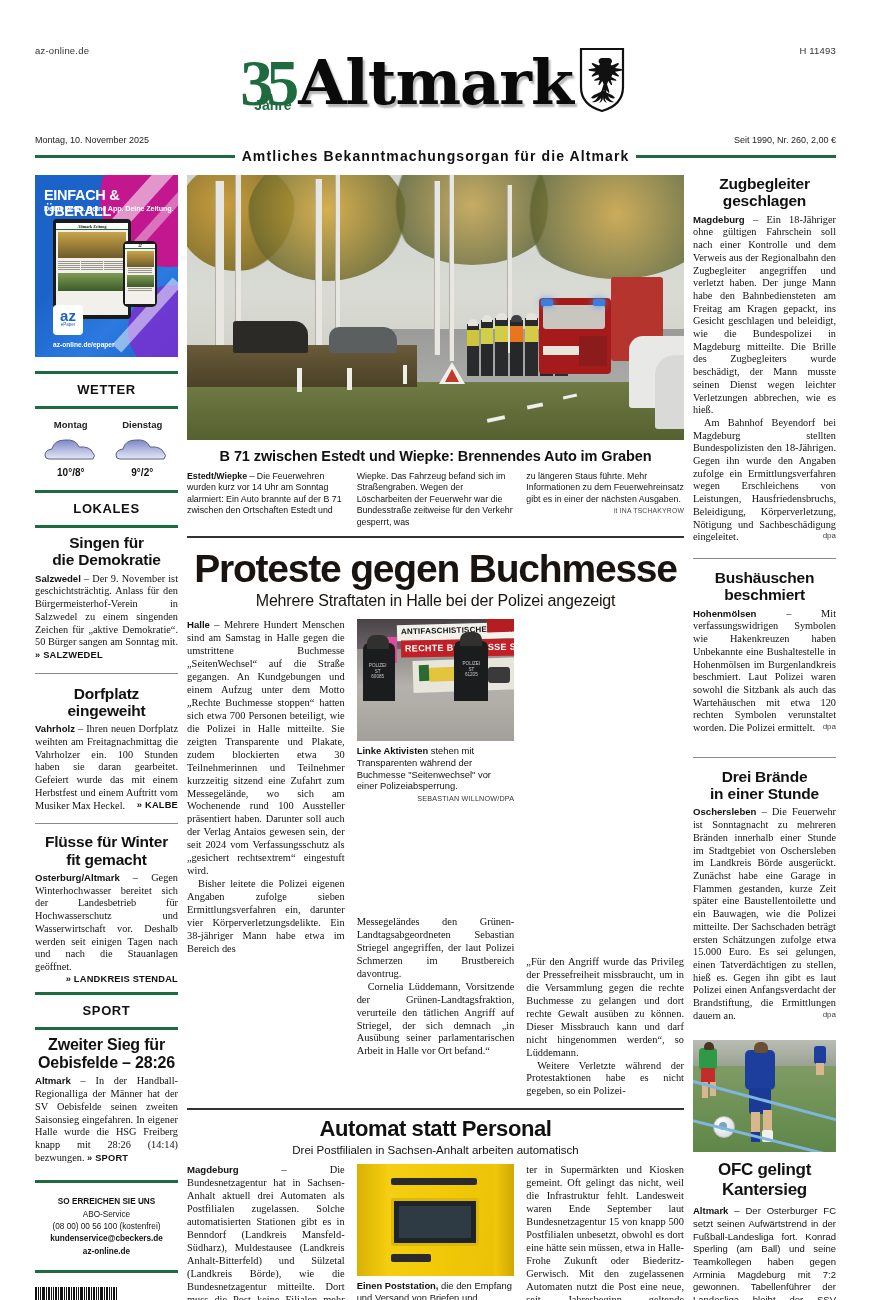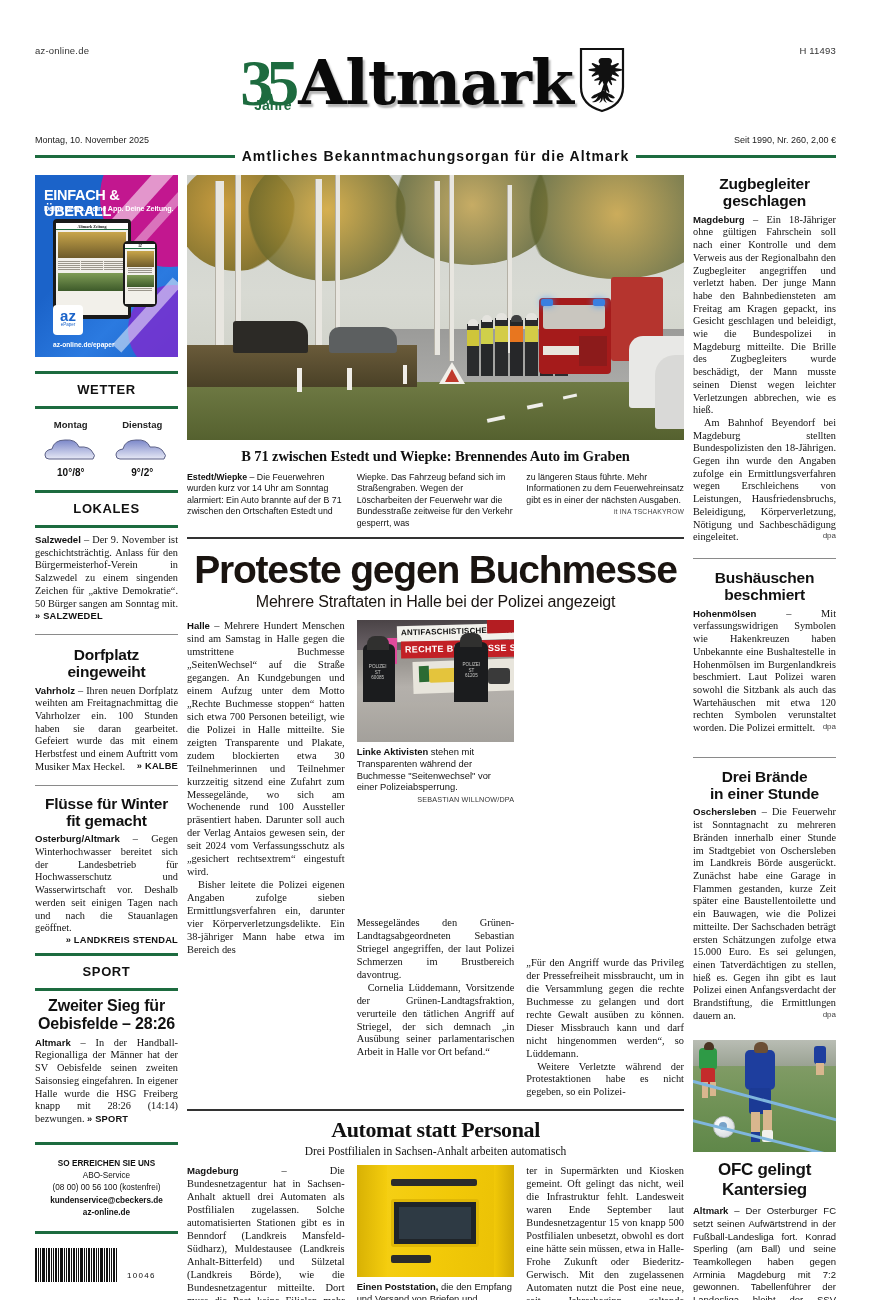--- a/index.html
+++ b/index.html
@@ -112,21 +112,21 @@
 
   
   .wx-row { display:flex; }
   .wx-cell { flex:1; text-align:center; font-family:"Liberation Sans",sans-serif; }
   .wx-day { font-size:9.5px; font-weight:bold; color:#222; margin:4px 0 3px; }
   .wx-icon { height:30px; display:flex; align-items:center; justify-content:center; }
   .wx-temp { font-size:10px; font-weight:bold; margin:4px 0 6px; }
 
   
   .lead-photo { width:100%; height:265px; position:relative; overflow:hidden; }
-  .lead-cap { font-family:Liberation Serif, serif; font-weight:bold; font-size:14.5px;
+  .lead-cap { font-family:Liberation Sans, sans-serif; font-weight:bold; font-size:14.5px;
               text-align:center; margin:8px 0 7px; letter-spacing:-.1px; }
   .cols3 { display:grid; grid-template-columns:1fr 1fr 1fr; gap:12px; }
   .lead-txt { font-family:"Liberation Sans",sans-serif; font-size:8.8px; line-height:1.30;
               text-align:left; }
   .lead-txt .loc { font-weight:bold; }
   .credit { font-family:"Liberation Sans",sans-serif; font-size:6.8px; color:#444;
             text-align:right; letter-spacing:.2px; margin-top:2px; }
 
   
   .story-h1 { font-family:"Liberation Sans",sans-serif; font-weight:bold; font-size:39px;
@@ -140,23 +140,23 @@
   .body-txt p.first { text-indent:0; }
   .body-txt .loc { font-family:"Liberation Sans",sans-serif; font-weight:bold; font-size:9.6px; }
   .photo-box { width:100%; position:relative; overflow:hidden; }
   .photo-cap { font-family:"Liberation Sans",sans-serif; font-size:9.4px; line-height:1.25;
                margin-top:4px; }
   .photo-cap b { font-weight:bold; }
   .photo-credit { font-family:"Liberation Sans",sans-serif; font-size:7.2px; color:#333;
                   text-align:right; letter-spacing:.2px; margin-top:2px; }
 
   
-  .b-h1 { font-family:Liberation Serif, serif; font-weight:bold; font-size:22px;
+  .b-h1 { font-family:Liberation Sans, sans-serif; font-weight:bold; font-size:22px;
           text-align:center; margin:6px 0 2px; letter-spacing:-.4px; }
-  .b-h2 { font-family:Liberation Serif, serif; font-size:11.5px; text-align:center;
+  .b-h2 { font-family:Liberation Sans, sans-serif; font-size:11.5px; text-align:center;
           margin-bottom:8px; }
   .s-h1 { font-family:"Liberation Sans",sans-serif; font-weight:bold; font-size:17px;
           text-align:center; margin:8px 0 5px; letter-spacing:-.3px; }
   .sport-txt { font-family:"Liberation Sans",sans-serif; font-size:9.5px; line-height:1.33;
                text-align:justify; hyphens:auto; -webkit-hyphens:auto; }
   .sport-txt .loc { font-weight:bold; }
 
   
   .contact { text-align:center; font-family:"Liberation Sans",sans-serif;
              font-size:8.2px; line-height:1.5; font-weight:bold; padding:7px 0 6px; }
@@ -315,20 +315,22 @@
           </div>
           <div class="wx-temp">9°/2°</div>
         </div>
       </div>
 
       <div class="hr-green"></div>
       <div class="sect-head">LOKALES</div>
       <div class="hr-green"></div>
 
       <div>
+        <div class="brief-head" style="white-space:pre-line">Singen für
+die Demokratie</div>
         <div class="brief-body">
           <span class="loc">Salzwedel</span><span> – Der 9. November ist geschichtsträchtig. Anlass für den Bürgermeisterhof-Verein in Salzwedel zu einem singenden Zeichen für „aktive Demokratie“. 50 Bürger sangen am Sonntag mit. </span><span class="ref">» SALZWEDEL</span>
         </div>
       </div>
 
       <div class="hr-thin" style="margin:11px 0"></div>
 
       <div>
         <div class="brief-head" style="white-space:pre-line">Dorfplatz
 eingeweiht</div>

